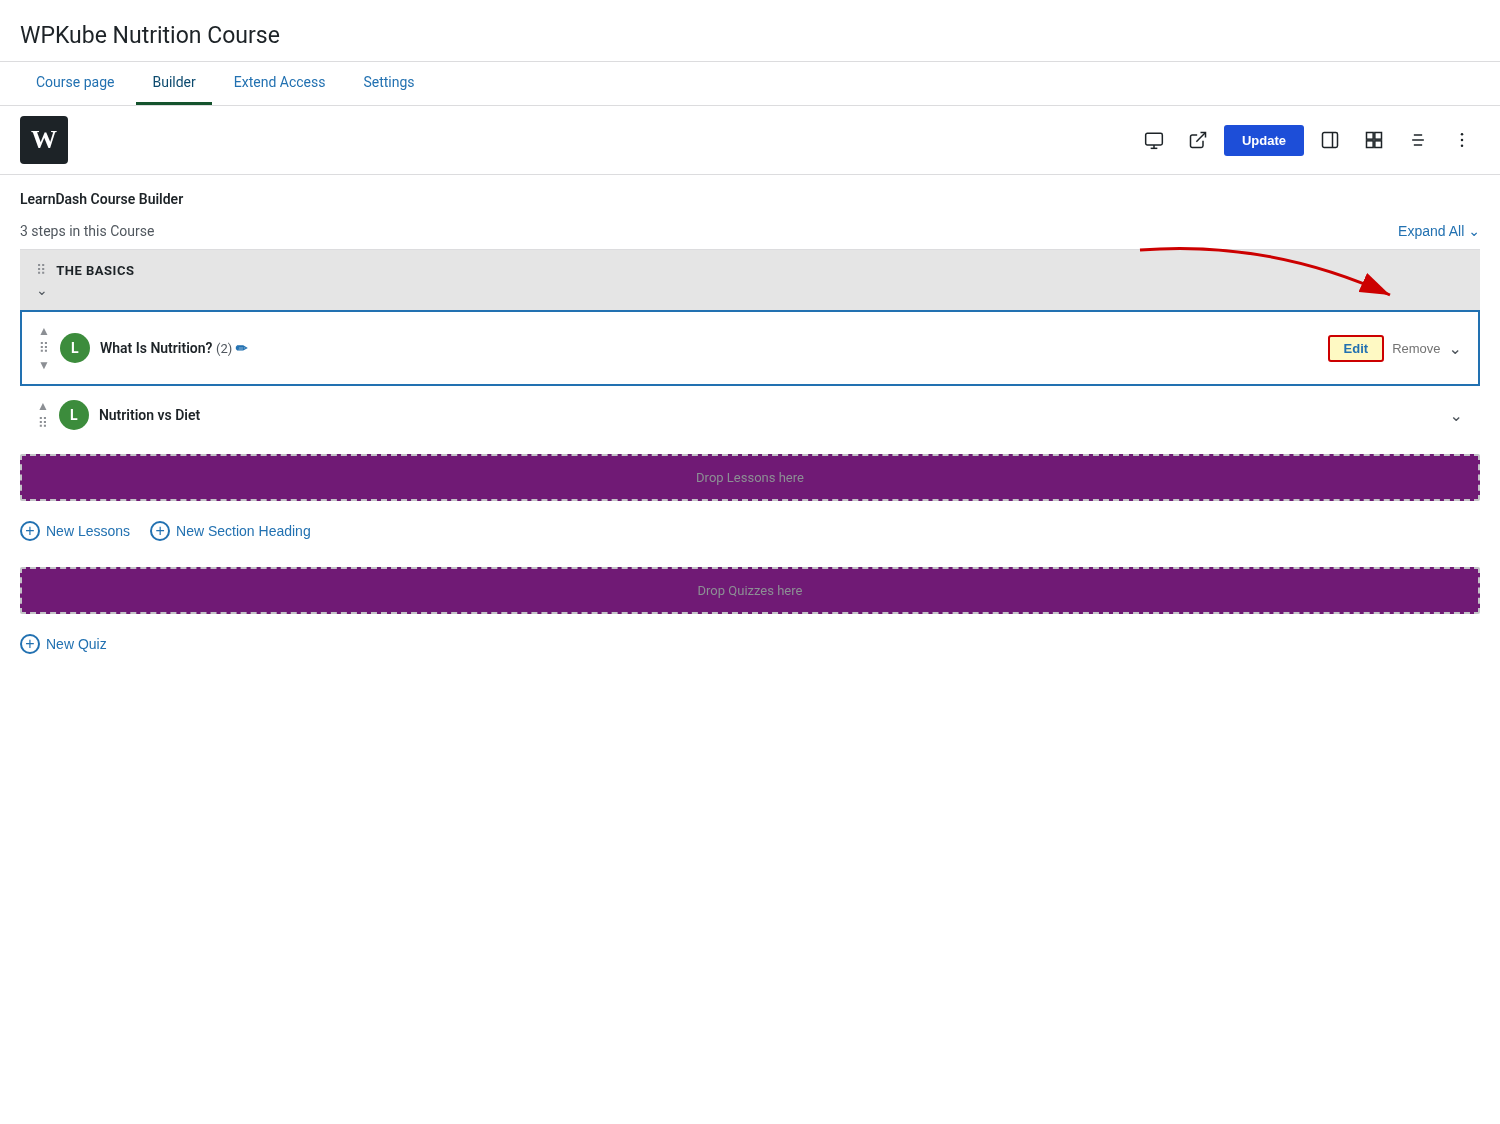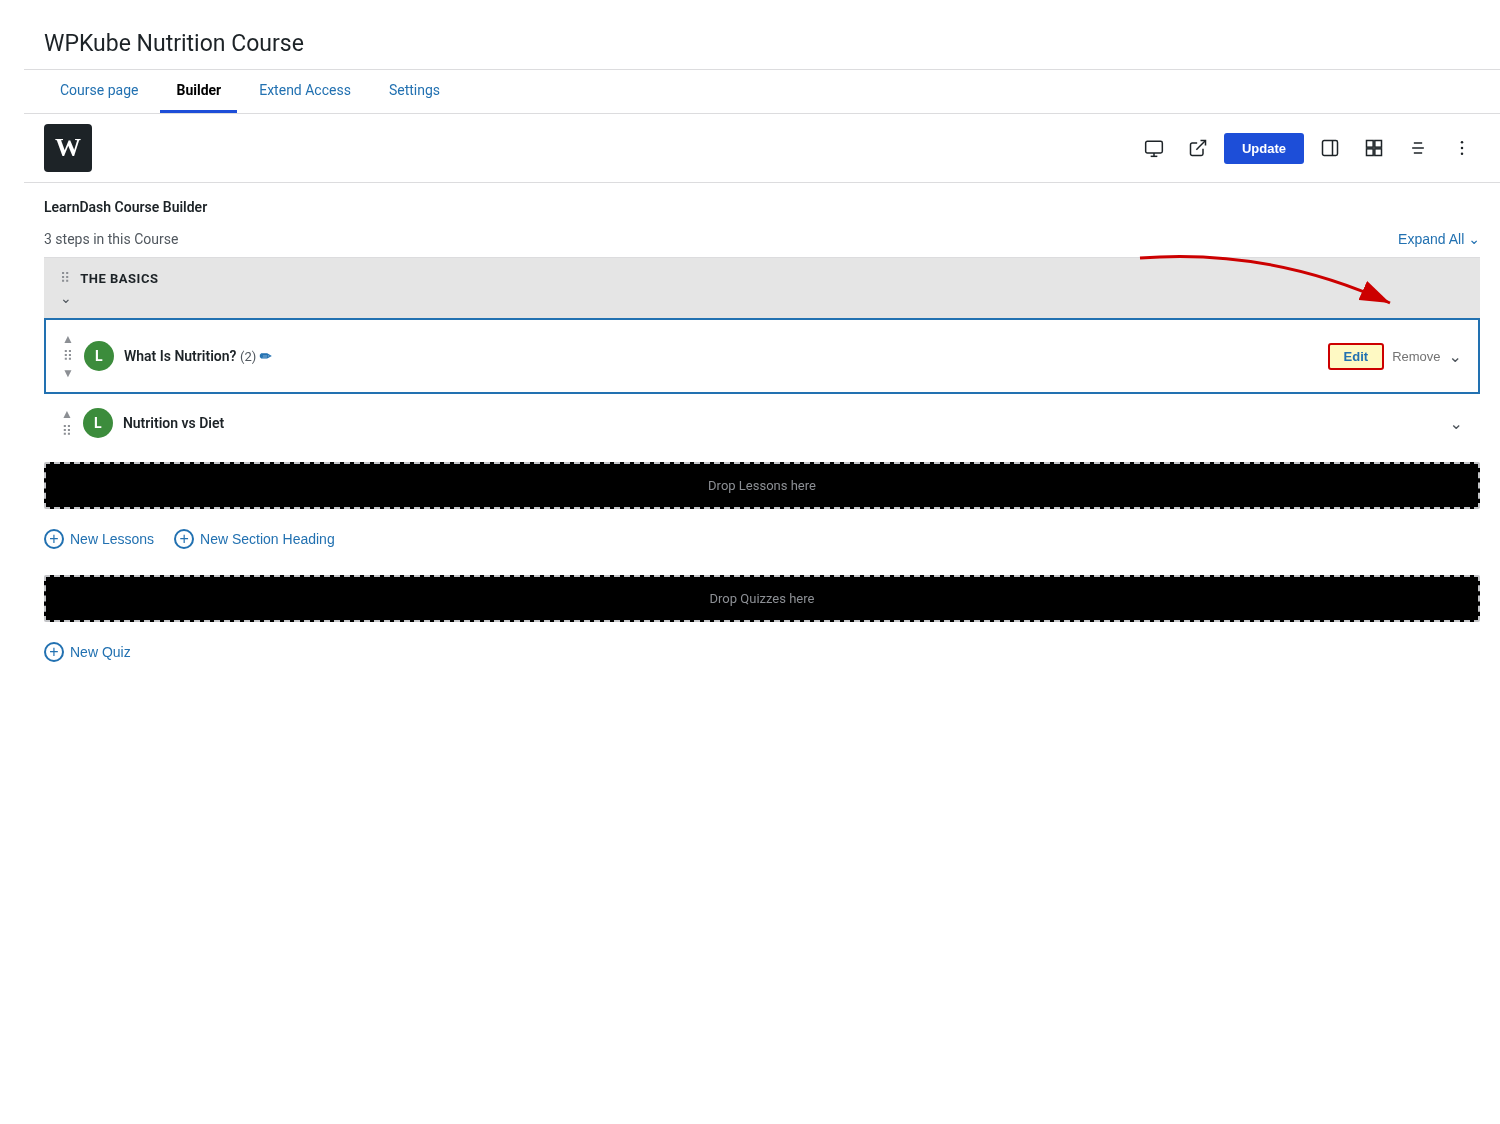--- a/index.html
+++ b/index.html
@@ -32,23 +32,23 @@
     .tab {
       padding: 12px 16px;
       font-size: 14px;
       color: #2271b1;
       cursor: pointer;
       border-bottom: 3px solid transparent;
       text-decoration: none;
       font-weight: 400;
     }
     .tab.active {
-      color: #000000;
-      border-bottom: 3px solid #1d4ed8;
-      font-weight: 700;
+      color: #0c4a6e;
+      border-bottom: 3px solid #14532d;
+      font-weight: 400;
     }
 
     
     .toolbar {
       display: flex;
       align-items: center;
       justify-content: flex-end;
       padding: 10px 20px;
       gap: 8px;
       border-bottom: 1px solid #dcdcde;
@@ -232,21 +232,21 @@
     }
     .lesson-chevron-down {
       color: #50575e;
       font-size: 16px;
       cursor: pointer;
     }
 
     
     .drop-zone {
       border: 2px dashed #c3c4c7;
-      background: #000000;
+      background: #701a75;
       text-align: center;
       padding: 14px;
       color: #8c8f94;
       font-size: 13px;
       margin: 10px 0;
       border-radius: 2px;
     }
 
     
     .add-buttons {
@@ -292,22 +292,21 @@
       letter-spacing: 0.5px;
     }
 
     .lesson-wrapper {
       position: relative;
     }
 
     
     .main-wrapper {
       max-width: 1500px;
-      margin: 12px auto;
-      padding-left: 24px;
+      margin: 4px auto;
     }
 
     .builder-inner {
       padding: 0 20px 30px 20px;
     }
   </style>
 </head>
 <body>
 
 <div class="main-wrapper">

